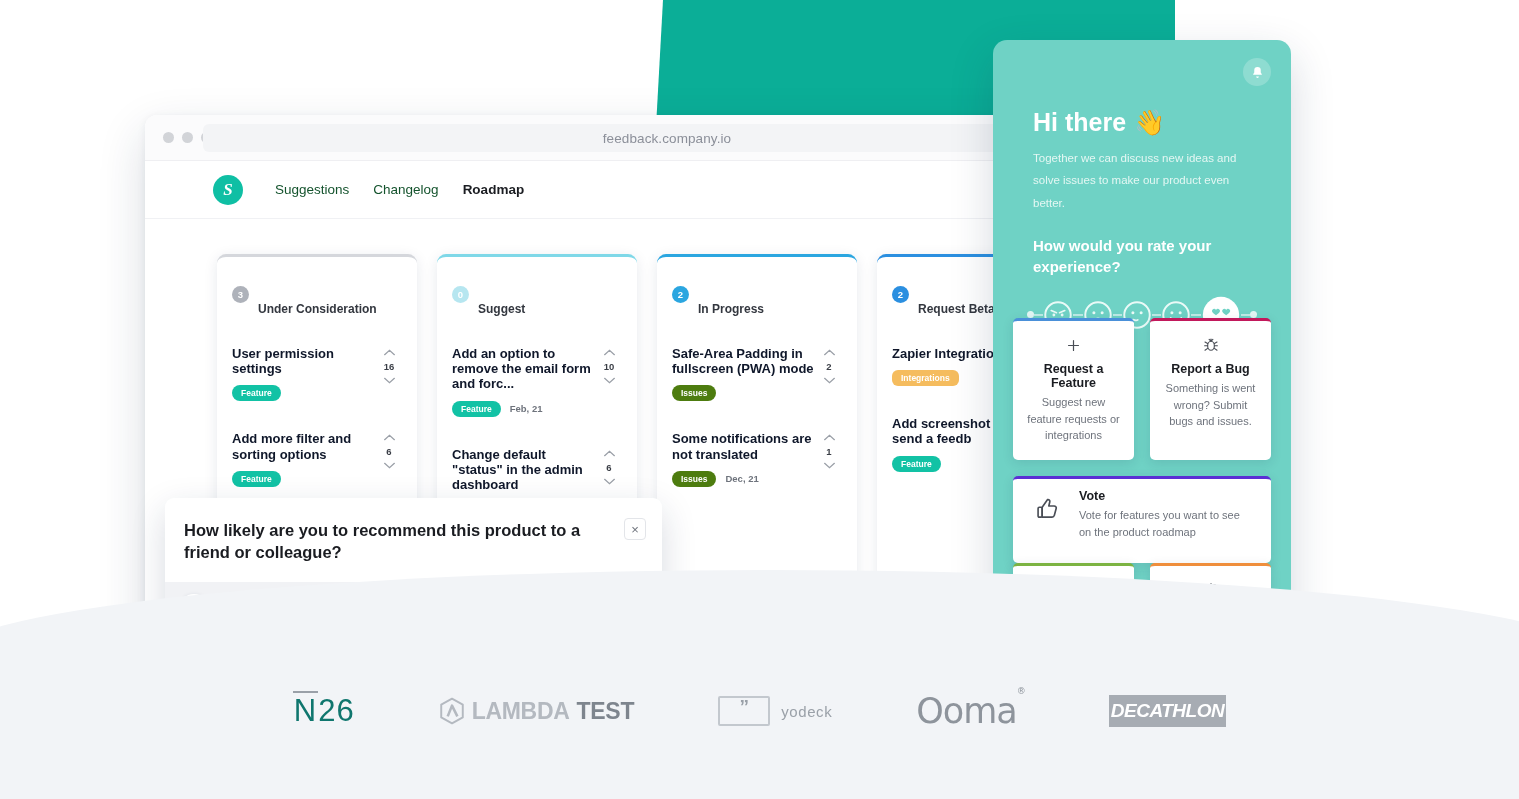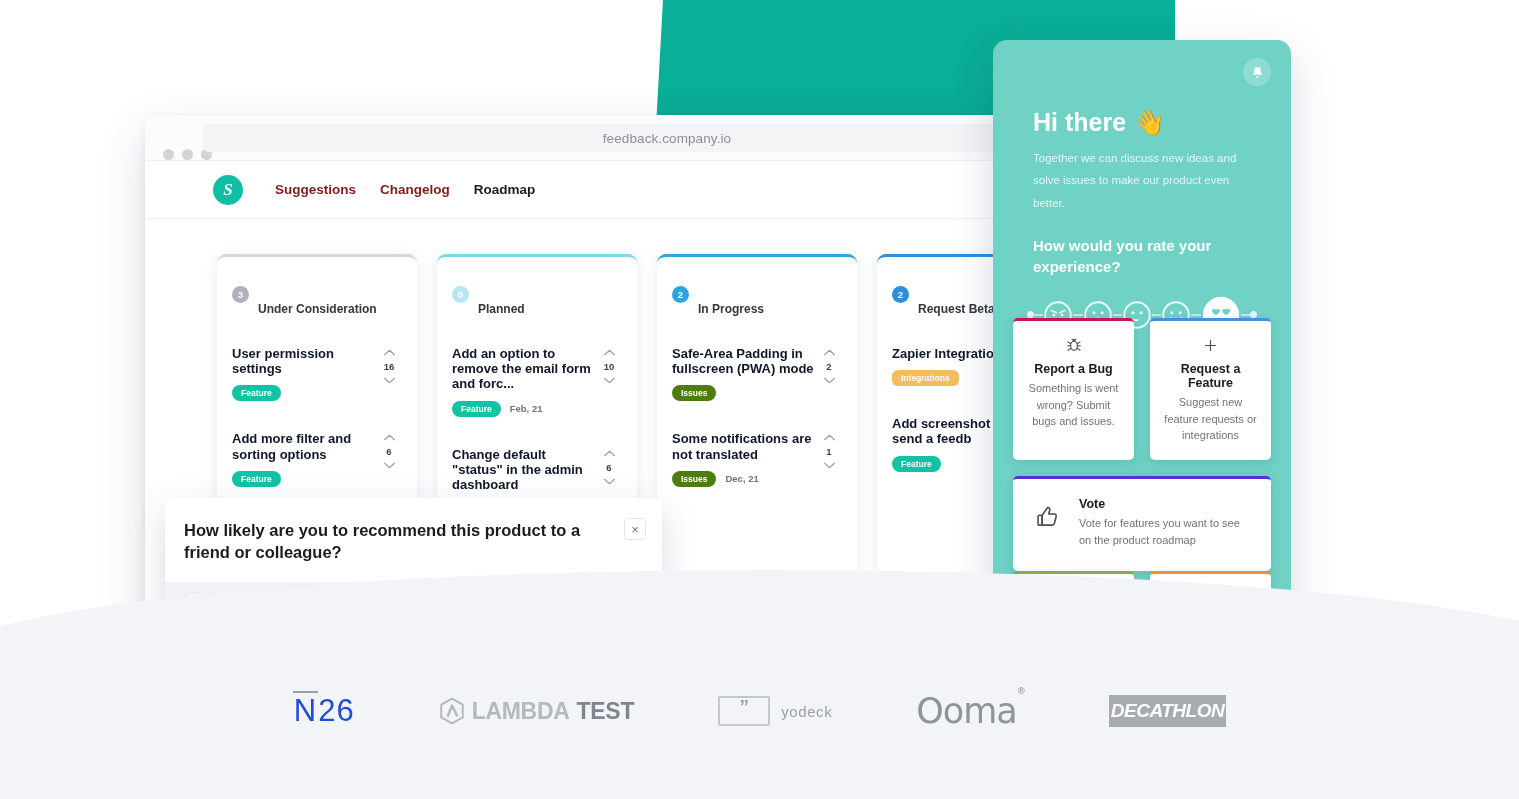--- a/index.html
+++ b/index.html
@@ -30,21 +30,21 @@
     position:absolute; left:145px; top:115px; width:1000px; height:545px;
     background:#ffffff;
     border-radius:12px 12px 0 0;
     box-shadow: 0 18px 48px rgba(23,43,77,.16), 0 2px 8px rgba(23,43,77,.07);
     z-index:20;
     overflow:hidden;
   }
   .browser-bar{
     position:relative; height:46px; background:#FBFBFC;
     border-bottom:1px solid #EFEFF2;
-    display:flex; align-items:flex-end;
+    display:flex; align-items:center;
   }
   .dots{ display:flex; gap:8px; padding-left:18px; }
   .dot{ width:11px; height:11px; border-radius:50%; background:#D2D4D8; }
   .urlbar{
     position:absolute; left:58px; right:14px; top:9px; height:28px;
     background:#F3F4F6; border-radius:6px;
     display:flex; align-items:center; justify-content:center;
   }
   .urltext{ font-size:13.5px; color:#8B8F99; letter-spacing:.1px; }
   .theme-toggle{
@@ -68,21 +68,21 @@
     display:flex; align-items:center; padding:0 28px 0 68px;
     position:relative;
   }
   .logo{
     width:30px; height:30px; border-radius:50%; background:#0FBFA4;
     color:#fff; font-size:17px; font-weight:bold; font-style:italic;
     display:flex; align-items:center; justify-content:center;
     font-family:"Liberation Serif", serif;
   }
   .nav{ display:flex; gap:24px; margin-left:32px; }
-  .nav a{ font-size:13.5px; color:#7f1d1d; text-decoration:none;font-weight:bold; }
+  .nav a{ font-size:13.5px; color:#14532d; text-decoration:none; }
   .nav a.active{ color:#1B1D22; font-weight:bold; }
   .back-link{
     position:absolute; right:28px; display:flex; align-items:center; gap:6px;
     font-size:12.5px; color:#6A6F79;
   }
   .link-icon{ width:13px; height:13px; color:#8A8F98; }
 
   
   .board{
     display:flex; gap:20px; padding:35px 0 0 72px; background:#fff;
@@ -197,32 +197,32 @@
   .cards{ position:absolute; left:20px; right:20px; top:278px; }
   .card-row{ display:flex; gap:16px; margin-bottom:16px; }
   .card{
     background:#fff; border-radius:5px; border-top:3px solid #ccc;
     box-shadow:0 3px 12px rgba(23,43,77,.12);
     padding:14px 12px 16px 12px; text-align:center; flex:1;
   }
   .card-icon{ height:20px; display:flex; align-items:center; justify-content:center; color:#4A4E56; }
   .card-title{ font-size:12.5px; font-weight:bold; color:#1A1C21; margin-top:7px; }
   .card-desc{ font-size:11px; color:#6E737C; line-height:1.52; margin-top:4px; }
-  .card.wide{ display:flex; text-align:left; align-items:flex-start; gap:16px; padding:18px 16px 22px 20px; }
+  .card.wide{ display:flex; text-align:left; align-items:flex-start; gap:16px; padding:10px 16px 22px 20px; }
   .card.wide .card-icon{ height:auto; padding-top:6px; flex:0 0 30px; }
   .card.wide .card-body{ flex:1; }
   .card.wide .card-title{ margin-top:0; }
 
   
   .logos{
     position:absolute; left:0; right:0; top:685px; height:52px;
     display:flex; align-items:center; justify-content:center; gap:84px;
     z-index:45;
   }
-  .logo-n26{ font-size:31px; color:#1d4ed8; letter-spacing:1px; font-family:"Liberation Sans", sans-serif;}
+  .logo-n26{ font-size:31px; color:#0f766e; letter-spacing:1px; font-family:"Liberation Sans", sans-serif;}
   .logo-n26 .n{ border-top:2px solid #9AA0A8; padding:0 1px; }
   .logo-lambda{ display:flex; align-items:center; gap:7px; }
   .lambda-hex{ width:26px; height:28px; color:#B4B9C0; }
   .logo-lambda .t1{ font-size:23px; color:#B4B9C0; font-weight:bold; letter-spacing:-.3px;}
   .logo-lambda .t2{ font-size:23px; color:#7E858E; font-weight:bold; letter-spacing:-.3px;}
   .logo-yodeck{ display:flex; align-items:center; gap:11px; }
   .yo-box{
     width:52px; height:30px; border:2px solid #C3C8CE; border-radius:2px;
     display:flex; align-items:center; justify-content:center;
     color:#9AA0A8; font-size:19px; font-weight:bold; line-height:0; padding-bottom:9px;
@@ -310,21 +310,21 @@
             <svg class="chev" viewBox="0 0 24 16" fill="none" stroke="currentColor" stroke-width="2.4" stroke-linecap="round">
                 <path d="M3 4l9 8 9-8"></path>
               </svg>
           </div>
         </div>
       </div>
 
       <div class="col planned">
         <div class="col-head">
           <span class="count planned">0</span>
-          <span class="col-title">Planned</span>
+          <span class="col-title">Suggest</span>
         </div>
         <div class="item">
           <div class="item-main">
             <div class="item-title">Add an option to remove the email form and forc...</div>
             <div class="meta">
               <span class="tag">Feature</span>
               <span class="date">Feb, 21</span>
             </div>
           </div>
           <div class="votes">
@@ -506,39 +506,39 @@
         <path d="M15.2 15.2c1.2-1.4 3.1-1.2 3.9.2.8-1.4 2.7-1.6 3.9-.2 1.2 1.4.3 3.5-3.9 6-4.2-2.5-5.1-4.6-3.9-6z" fill="#6FD2C5" transform="translate(-2.6,1)"></path>
         <path d="M15.2 15.2c1.2-1.4 3.1-1.2 3.9.2.8-1.4 2.7-1.6 3.9-.2 1.2 1.4.3 3.5-3.9 6-4.2-2.5-5.1-4.6-3.9-6z" fill="#6FD2C5" transform="translate(8.6,1)"></path>
         <path d="M13 26c4.5 6.5 13.5 6.5 18 0z" fill="#6FD2C5"></path>
       </svg>
       <span class="emoji-line"></span>
       <span class="emoji-endcap"></span>
     </div>
 
     <div class="cards">
       <div class="card-row">
+        <div class="card" style="border-top-color:#4A90D9">
+          <div class="card-icon">
+            <svg width="17" height="17" viewBox="0 0 24 24" fill="none" stroke="currentColor" stroke-width="1.7" stroke-linecap="round">
+                <path d="M12 5v14M5 12h14"></path>
+              </svg>
+          </div>
+          <div class="card-title">Request a Feature</div>
+          <div class="card-desc">Suggest new feature requests or integrations</div>
+        </div>
         <div class="card" style="border-top-color:#C2185B">
           <div class="card-icon">
             <svg width="18" height="18" viewBox="0 0 24 24" fill="none" stroke="currentColor" stroke-width="1.5" stroke-linecap="round">
               <ellipse cx="12" cy="13" rx="4.5" ry="6"></ellipse>
                 <path d="M12 7V4M9.5 4.5 12 7l2.5-2.5"></path>
               <path d="M7.5 10 4 8M7.5 13H3.5M7.5 16.5 4 19M16.5 10 20 8M16.5 13H20.5M16.5 16.5 20 19"></path>
             </svg>
           </div>
           <div class="card-title">Report a Bug</div>
           <div class="card-desc">Something is went wrong? Submit bugs and issues.</div>
-        </div>
-        <div class="card" style="border-top-color:#4A90D9">
-          <div class="card-icon">
-            <svg width="17" height="17" viewBox="0 0 24 24" fill="none" stroke="currentColor" stroke-width="1.7" stroke-linecap="round">
-                <path d="M12 5v14M5 12h14"></path>
-              </svg>
-          </div>
-          <div class="card-title">Request a Feature</div>
-          <div class="card-desc">Suggest new feature requests or integrations</div>
         </div>
       </div>
 
       <div class="card wide" style="border-top-color:#5B2FD4">
         <div class="card-icon">
           <svg width="28" height="28" viewBox="0 0 24 24" fill="none" stroke="currentColor" stroke-width="1.4" stroke-linejoin="round">
             <path d="M7 10.5 11.5 4c1.4-.3 2.3.6 2 2l-.8 3.4h4.6c1.2 0 2 1 1.7 2.1l-1.6 6c-.2.9-1 1.5-1.9 1.5H7z"></path>
             <rect x="3.5" y="10.5" width="3.5" height="8.5" rx="1"></rect>
           </svg>
         </div>

